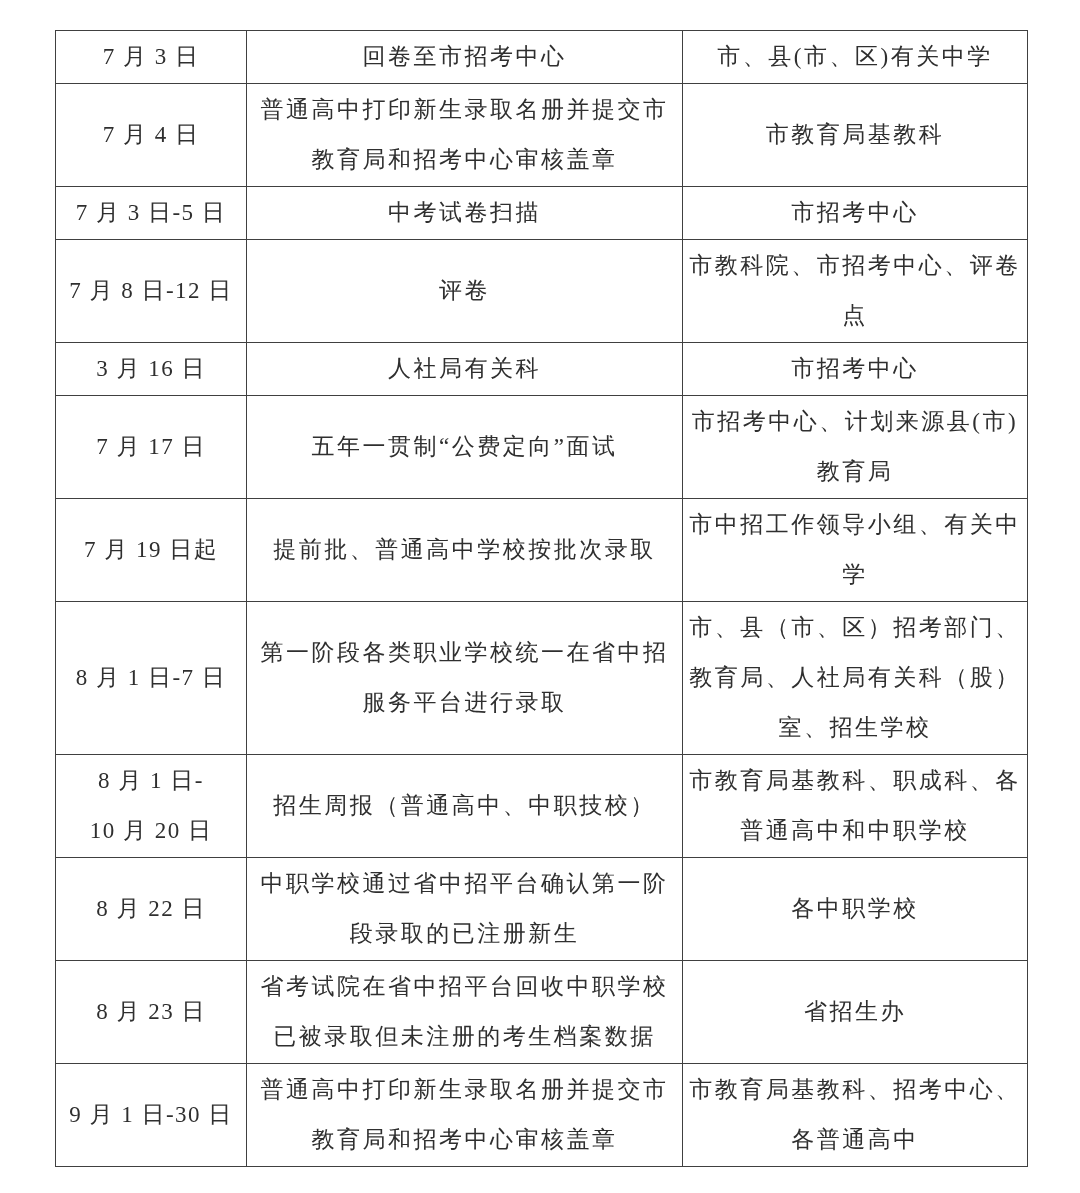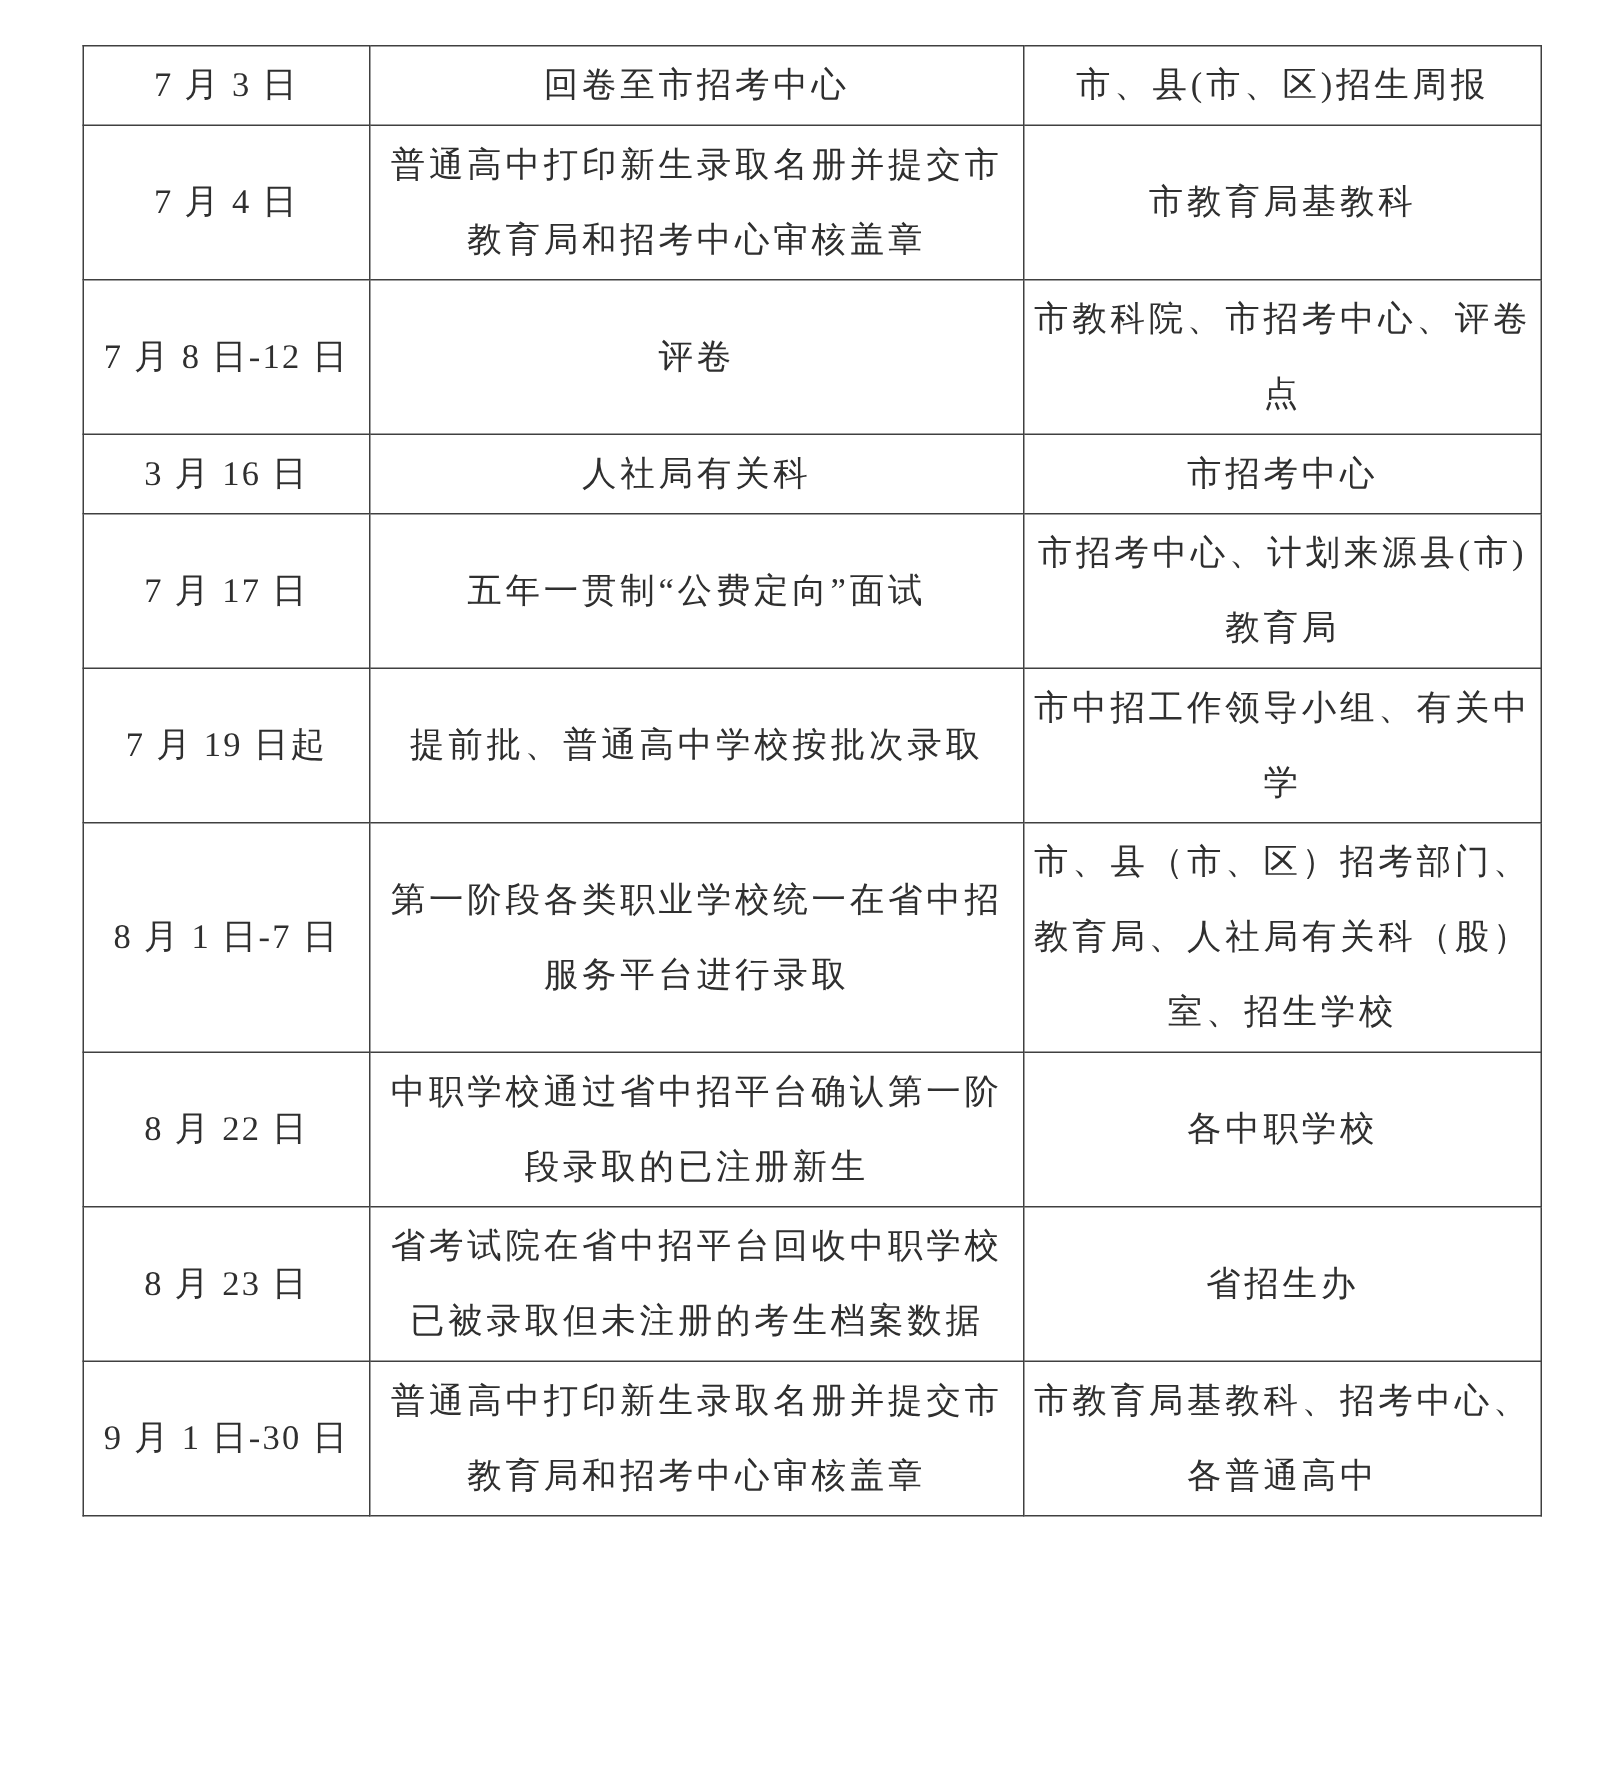--- a/index.html
+++ b/index.html
@@ -53,26 +53,31 @@
   <table class="schedule-table">
     <colgroup>
       <col class="c-date">
       <col class="c-task">
       <col class="c-org">
     </colgroup>
     <tbody>
       <tr>
         <td class="cell-date">7 月 3 日</td>
         <td class="cell-task">回卷至市招考中心</td>
-        <td class="cell-org">市、县(市、区)招生周报</td>
+        <td class="cell-org">市、县(市、区)有关中学</td>
       </tr>
       <tr>
         <td class="cell-date">7 月 4 日</td>
         <td class="cell-task">普通高中打印新生录取名册并提交市教育局和招考中心审核盖章</td>
         <td class="cell-org">市教育局基教科</td>
+      </tr>
+      <tr>
+        <td class="cell-date">7 月 3 日-5 日</td>
+        <td class="cell-task">中考试卷扫描</td>
+        <td class="cell-org">市招考中心</td>
       </tr>
       <tr>
         <td class="cell-date">7 月 8 日-12 日</td>
         <td class="cell-task">评卷</td>
         <td class="cell-org">市教科院、市招考中心、评卷点</td>
       </tr>
       <tr>
         <td class="cell-date">3 月 16 日</td>
         <td class="cell-task">人社局有关科</td>
         <td class="cell-org">市招考中心</td>
@@ -86,20 +91,26 @@
         <td class="cell-date">7 月 19 日起</td>
         <td class="cell-task">提前批、普通高中学校按批次录取</td>
         <td class="cell-org">市中招工作领导小组、有关中学</td>
       </tr>
       <tr>
         <td class="cell-date">8 月 1 日-7 日</td>
         <td class="cell-task">第一阶段各类职业学校统一在省中招服务平台进行录取</td>
         <td class="cell-org">市、县（市、区）招考部门、教育局、人社局有关科（股）室、招生学校</td>
       </tr>
       <tr>
+        <td class="cell-date">8 月 1 日-
+10 月 20 日</td>
+        <td class="cell-task">招生周报（普通高中、中职技校）</td>
+        <td class="cell-org">市教育局基教科、职成科、各普通高中和中职学校</td>
+      </tr>
+      <tr>
         <td class="cell-date">8 月 22 日</td>
         <td class="cell-task">中职学校通过省中招平台确认第一阶段录取的已注册新生</td>
         <td class="cell-org">各中职学校</td>
       </tr>
       <tr>
         <td class="cell-date">8 月 23 日</td>
         <td class="cell-task">省考试院在省中招平台回收中职学校已被录取但未注册的考生档案数据</td>
         <td class="cell-org">省招生办</td>
       </tr>
       <tr>

